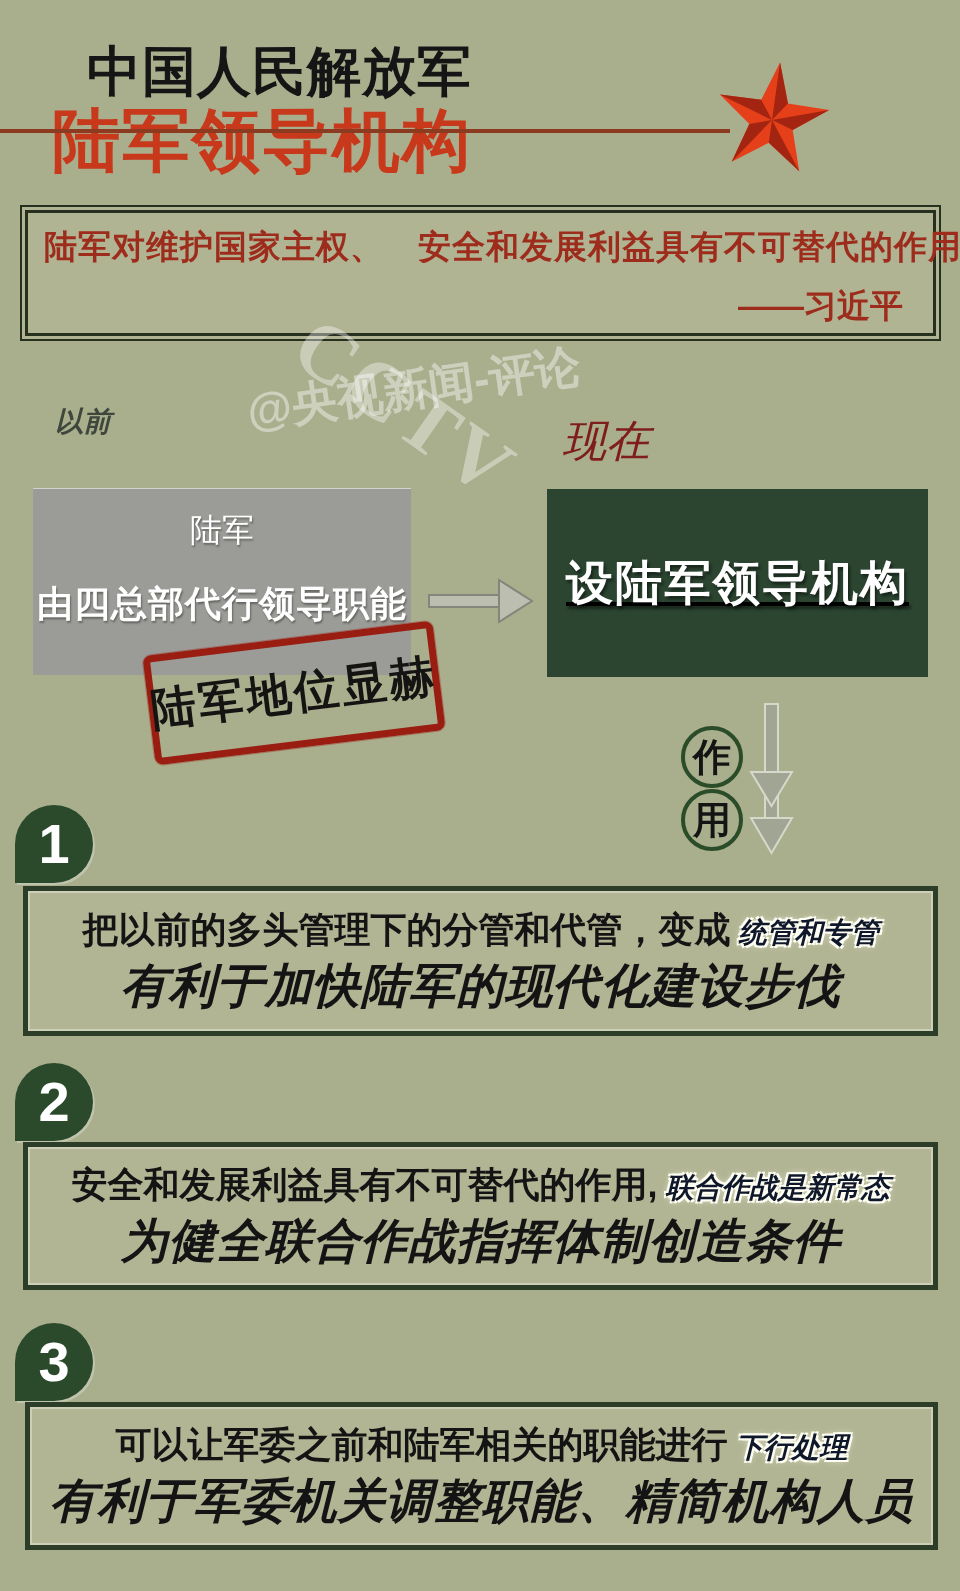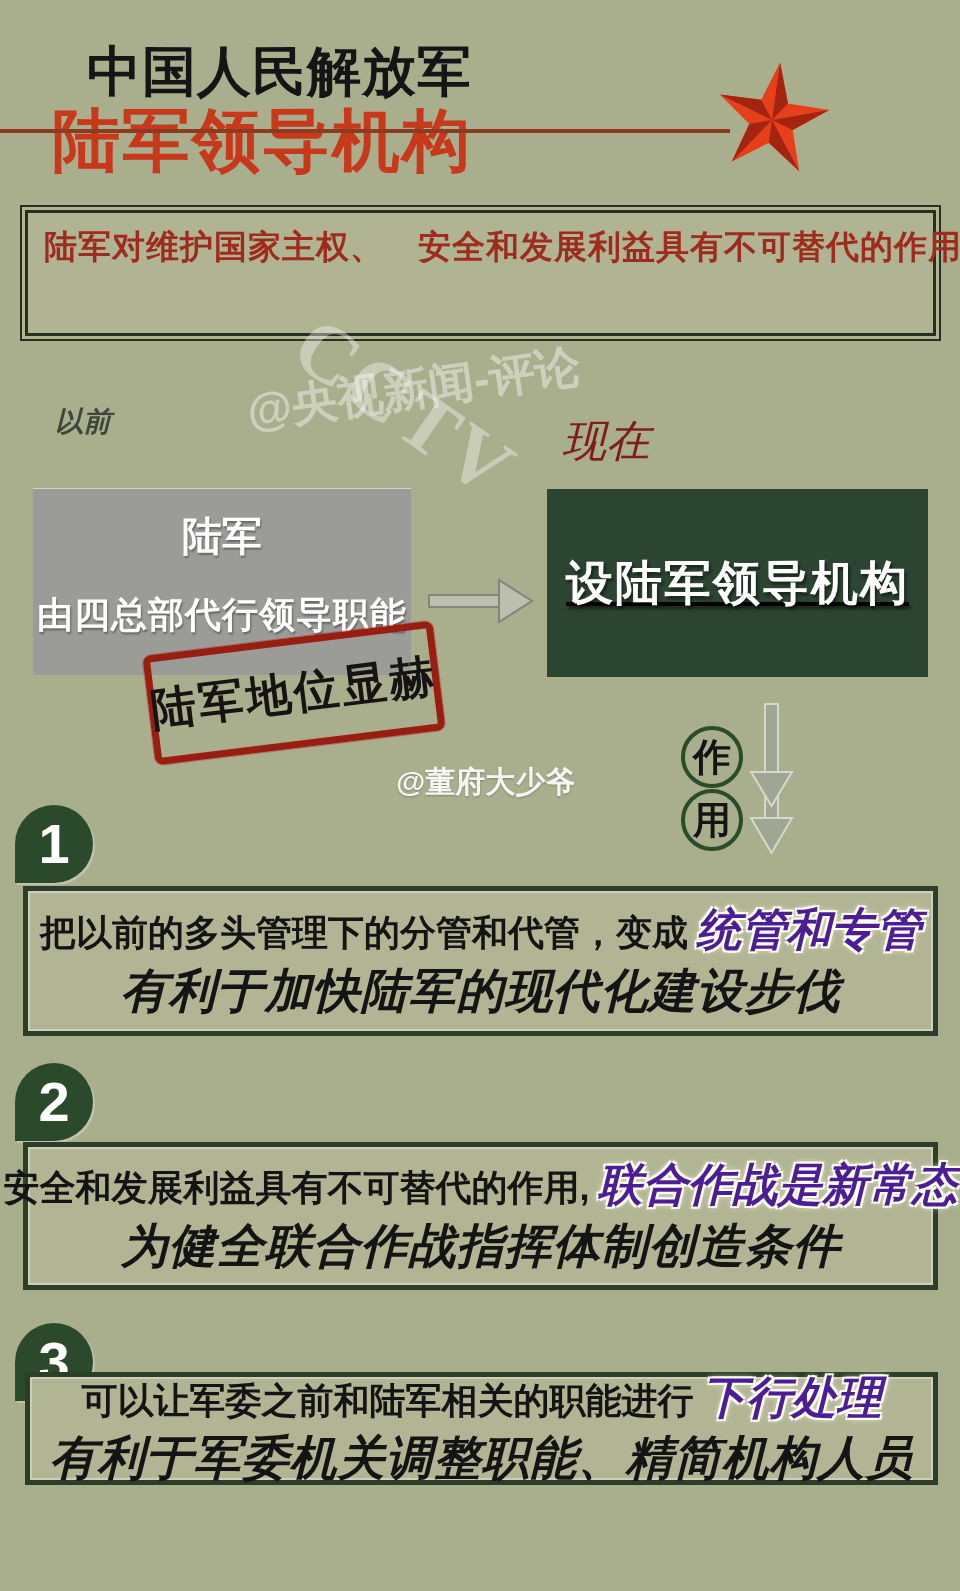--- a/index.html
+++ b/index.html
@@ -31,21 +31,21 @@
   .wm-author{left:396px;top:762px;font-size:30px;font-weight:700;color:rgba(255,255,255,0.92);
     text-shadow:0 1px 2px rgba(0,0,0,0.25);white-space:nowrap;}
 
   
   .label-before{left:55px;top:403px;font-size:28px;font-weight:900;font-style:italic;color:#3f463c;}
   .label-now{left:562px;top:412px;font-size:44px;font-weight:400;font-style:italic;color:#7f1d1d;}
 
   .gray-box{left:33px;top:488px;width:378px;height:187px;background:#9b9c97;color:#fff;
     text-align:center;box-sizing:border-box;padding-top:20px;
     border-top:1px solid rgba(255,255,255,0.55);}
-  .gray-box .l1{font-size:40px;font-weight:700;text-shadow:1px 2px 2px rgba(0,0,0,0.35);}
+  .gray-box .l1{font-size:32px;font-weight:400;text-shadow:1px 2px 2px rgba(0,0,0,0.35);}
   .gray-box .l2{font-size:36px;font-weight:800;margin-top:27px;text-shadow:1px 2px 2px rgba(0,0,0,0.35);letter-spacing:1px;}
 
   .green-box{left:547px;top:489px;width:381px;height:188px;background:#2b4531;display:flex;
     align-items:center;justify-content:center;text-decoration:underline;}
   .green-box .label{font-size:47px;font-weight:900;color:#fff;letter-spacing:2px;
     text-shadow:2px 3px 3px rgba(0,0,0,0.45);white-space:nowrap;}
 
   .arrow-right{left:424px;top:576px;width:112px;height:50px;}
 
   .stamp{left:148px;top:638px;width:278px;height:96px;border:7px solid #9a1d11;border-radius:8px;
@@ -67,25 +67,25 @@
   .badge .num{font-size:56px;font-weight:900;color:#fff;line-height:1;}
   .badge1{left:15px;top:805px;}
   .badge2{left:15px;top:1063px;}
   .badge3{left:15px;top:1323px;}
 
   .sec-box{background:#b2b593;border:5px solid #2c3e28;box-sizing:border-box;
     box-shadow:inset 0 0 0 2px rgba(255,255,255,0.35);
     display:flex;flex-direction:column;align-items:center;justify-content:center;}
   .sec1{left:23px;top:886px;width:915px;height:150px;}
   .sec2{left:23px;top:1142px;width:915px;height:148px;}
-  .sec3{left:25px;top:1372px;width:913px;height:113px;}
+  .sec3{left:25px;top:1402px;width:913px;height:148px;}
 
   .sec-line1{font-size:36px;font-weight:800;color:#141414;white-space:nowrap;line-height:1.1;}
   .sec-line2{font-size:47px;font-weight:900;color:#141414;white-space:nowrap;margin-top:10px;letter-spacing:1px;line-height:1.1;font-style:italic;}
-  .hl{font-size:45px;font-weight:900;font-style:italic;color:#4c1d95;margin-left:8px;
+  .hl{font-size:28px;font-weight:900;font-style:italic;color:#0f172a;margin-left:8px;
     text-shadow:-2px -2px 0 #fdfdf2,2px -2px 0 #fdfdf2,-2px 2px 0 #fdfdf2,2px 2px 0 #fdfdf2,0 0 7px #fdfdf2;}
 </style>
 </head>
 <body>
 
 <div class="canvas">
 
   <div class="abs title-row">
     <span class="title-black">中国人民解放军</span>
     <span class="title-red">陆军领导机构</span>
@@ -99,20 +99,21 @@
       <polygon points="55.2,-17.9 21.9,7.1 0,0" fill="#a32410"></polygon>
       <polygon points="34.1,46.9 0,23 0,0" fill="#a32410"></polygon>
       <polygon points="-34.1,46.9 -21.9,7.1 0,0" fill="#a32410"></polygon>
       <polygon points="-55.2,-17.9 -13.5,-18.6 0,0" fill="#a32410"></polygon>
     </g>
   </svg>
 
   <div class="abs quote-outer">
     <div class="quote-inner">
       <div class="quote-text">陆军对维护国家主权、　安全和发展利益具有不可替代的作用。</div>
+      <div class="quote-sig">——习近平</div>
     </div>
   </div>
 
   <div class="abs wm-cctv">CCTV</div>
   <div class="abs wm-account">@央视新闻-评论</div>
 
   <div class="abs label-before">以前</div>
   <div class="abs label-now">现在</div>
 
   <div class="abs gray-box">
@@ -126,21 +127,20 @@
   </svg>
 
   <div class="abs green-box">
     <span class="label">设陆军领导机构</span>
   </div>
 
   <div class="abs stamp">
     <span class="label">陆军地位显赫</span>
   </div>
 
-  <div class="abs wm-author">@董府大少爷</div>
 
   <div class="abs fx-circle fx-top">作</div>
   <div class="abs fx-circle fx-bottom">用</div>
   <svg class="abs arrow-down" viewBox="0 0 56 160">
     <rect x="21" y="4" width="13" height="122" fill="#a0a594" stroke="#d6d8ca" stroke-width="2"></rect>
     <polygon points="7,72 48,72 27.5,106" fill="#a0a594" stroke="#d6d8ca" stroke-width="2"></polygon>
     <polygon points="7,118 48,118 27.5,153" fill="#a0a594" stroke="#d6d8ca" stroke-width="2"></polygon>
   </svg>
 
   <div class="abs badge badge1">

